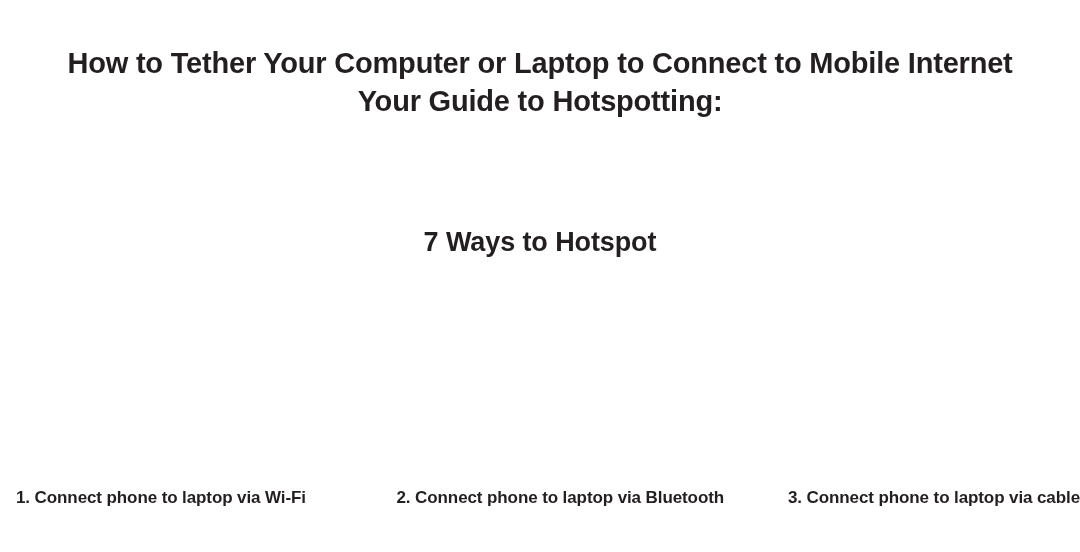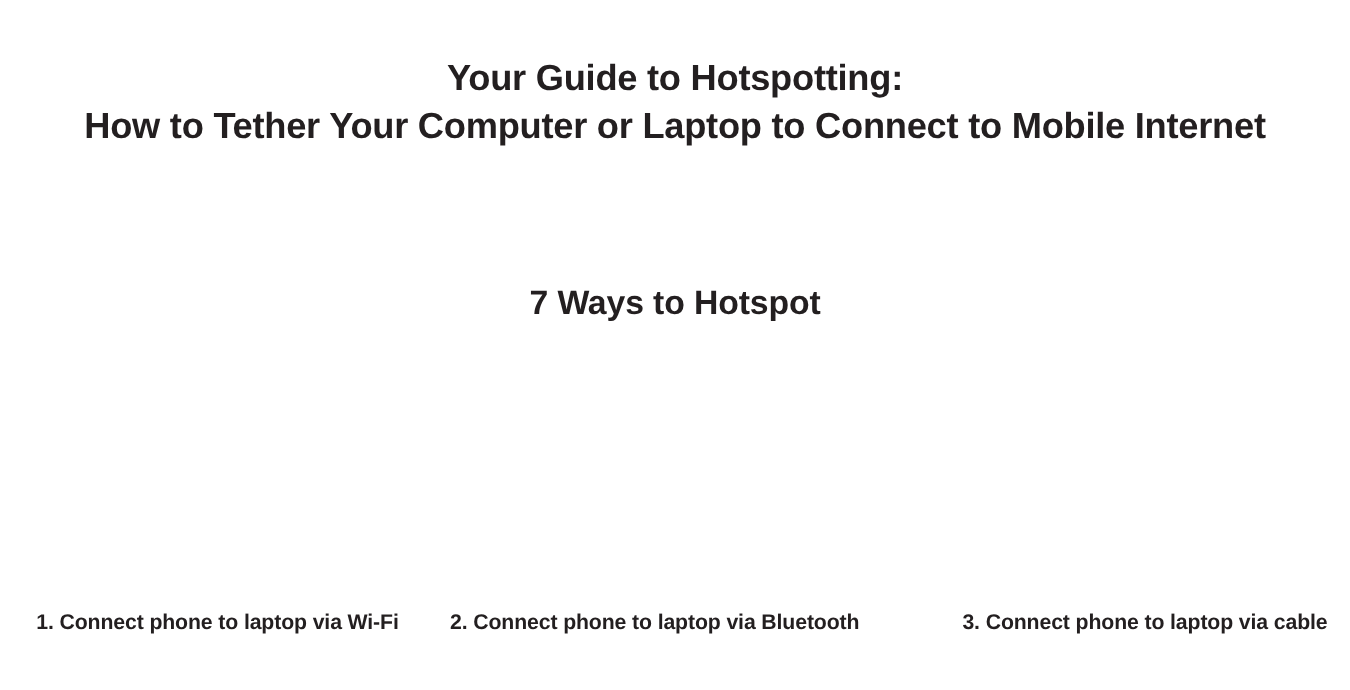--- a/index.html
+++ b/index.html
@@ -73,54 +73,54 @@
     font-size: 17px;
     font-weight: bold;
     line-height: 24px;
     color: #231f20;
     letter-spacing: -0.1px;
     white-space: nowrap;
   }
 
   .caption-1 {
     width: 360px;
-    padding-left: 29px;
+    padding-left: 4px;
     box-sizing: border-box;
     text-align: left;
+    margin-left: 12px;
   }
 
   .caption-2 {
     width: 360px;
     box-sizing: border-box;
-    text-align: left;
+    text-align: right;
   }
 
   .caption-3 {
     width: 360px;
-    padding-right: 18px;
     box-sizing: border-box;
     text-align: right;
   }
 
   .illustration-area {
     position: absolute;
     top: 290px;
     left: 0;
     width: 1080px;
     height: 180px;
   }
 </style>
 </head>
 <body>
 
 <div class="page">
 
   <div class="title-block">
+    <div class="title-line title-line-2">How to Tether Your Computer or Laptop to Connect to Mobile Internet</div>
     <div class="title-line title-line-1">Your Guide to Hotspotting:</div>
-    <div class="title-line title-line-2">How to Tether Your Computer or Laptop to Connect to Mobile Internet</div>
   </div>
 
   <div class="subtitle">7 Ways to Hotspot</div>
 
   <div class="illustration-area"></div>
 
   <div class="captions">
     <div class="caption caption-1">1. Connect phone to laptop via Wi-Fi</div>
     <div class="caption caption-2">2. Connect phone to laptop via Bluetooth</div>
     <div class="caption caption-3">3. Connect phone to laptop via cable</div>

